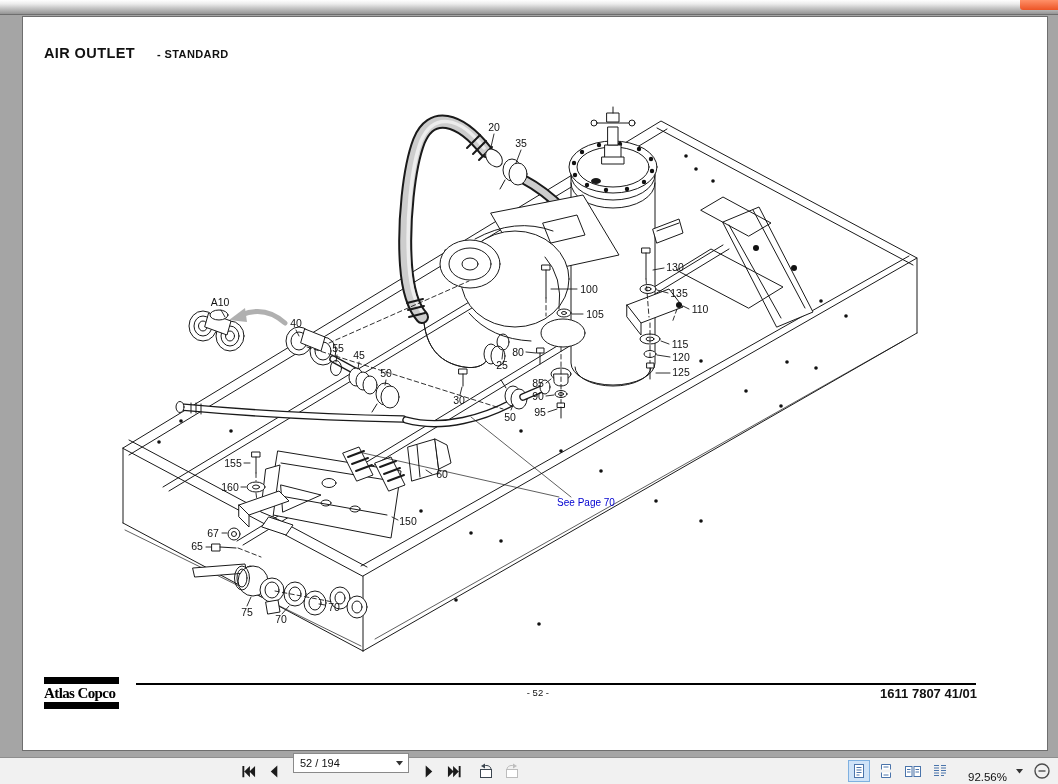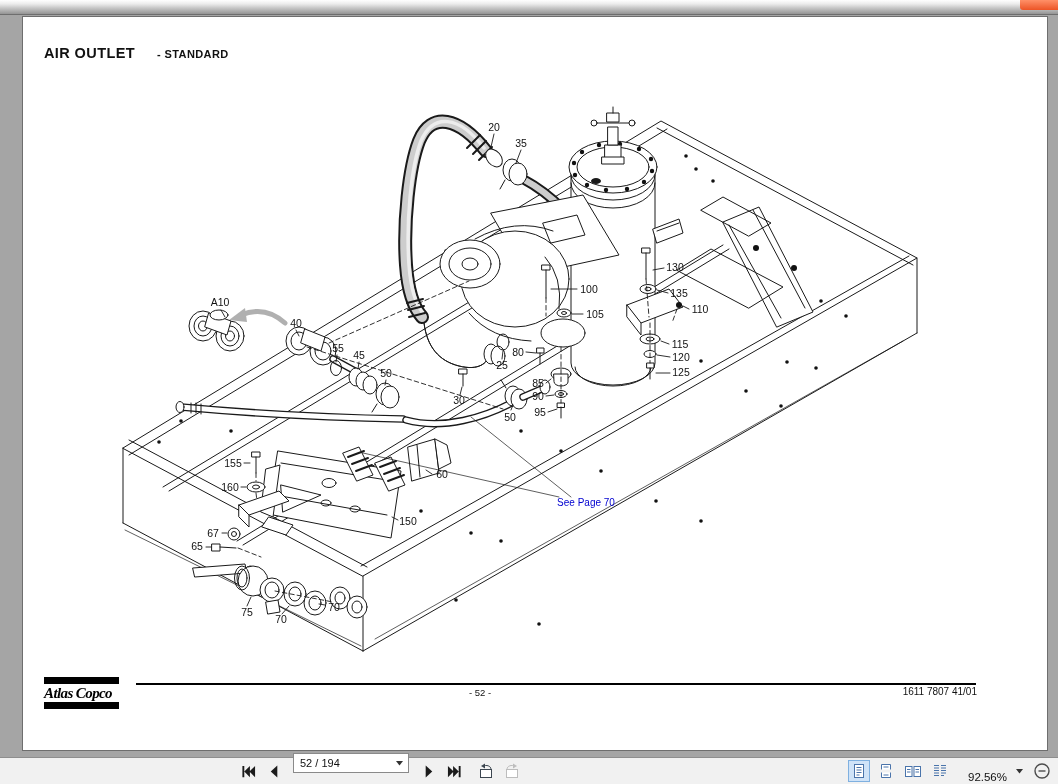--- a/index.html
+++ b/index.html
@@ -42,26 +42,26 @@
   #diagram .gray{stroke:#b0b0b0;stroke-width:5}
   #diagram .grayfill{fill:#b0b0b0;stroke:none}
   #diagram .callout{fill:#111;stroke:none;font-size:10.5px;text-anchor:middle;
     font-family:"Liberation Sans",sans-serif}
   #diagram .pagelink{stroke:none;font-size:10px;text-anchor:middle;
     font-family:"Liberation Sans",sans-serif}
 
   
   .logo{position:absolute;left:21px;top:660px;width:75px;z-index:3}
   .logo .bar{height:7px;background:#000}
-  .logo .txt{font-family:"Liberation Serif",serif;font-style:italic;font-weight:bold;
+  .logo .txt{font-family:"Liberation Serif",serif;font-weight:bold;
     font-size:15px;line-height:16px;letter-spacing:-.6px;color:#000;padding:1px 0;white-space:nowrap}
   .rule{position:absolute;left:113px;top:666px;width:840px;height:2px;background:#000;z-index:2}
-  .pageno{position:absolute;left:446px;top:670px;width:80px;text-align:left;
+  .pageno{position:absolute;left:446px;top:670px;width:80px;text-align:right;
     font-size:9.5px;color:#111;z-index:3}
-  .docno{position:absolute;right:70px;top:669px;font-size:10px;font-weight:normal;color:#111;z-index:3}
+  .docno{position:absolute;right:70px;top:669px;font-size:13px;font-weight:bold;color:#111;z-index:3}
 
   
   .toolbar{position:absolute;left:0;right:0;bottom:0;height:26px;background:#f1f1f1;
     border-top:1px solid #8e8e8e}
   .navgroup{position:absolute;left:237px;top:0;height:26px;display:flex;align-items:center}
   .tbtn{width:22px;height:22px;display:flex;align-items:center;justify-content:center;
     background:transparent;border:none;padding:0;margin-right:4px;cursor:default}
   .pagebox{width:114px;height:18px;background:#fff;border:1px solid #8a8a8a;
     display:flex;align-items:center;margin:0 8px 16px 4px}
   .pagebox input{border:none;outline:none;width:88px;font-size:11px;padding:0 0 0 6px;

